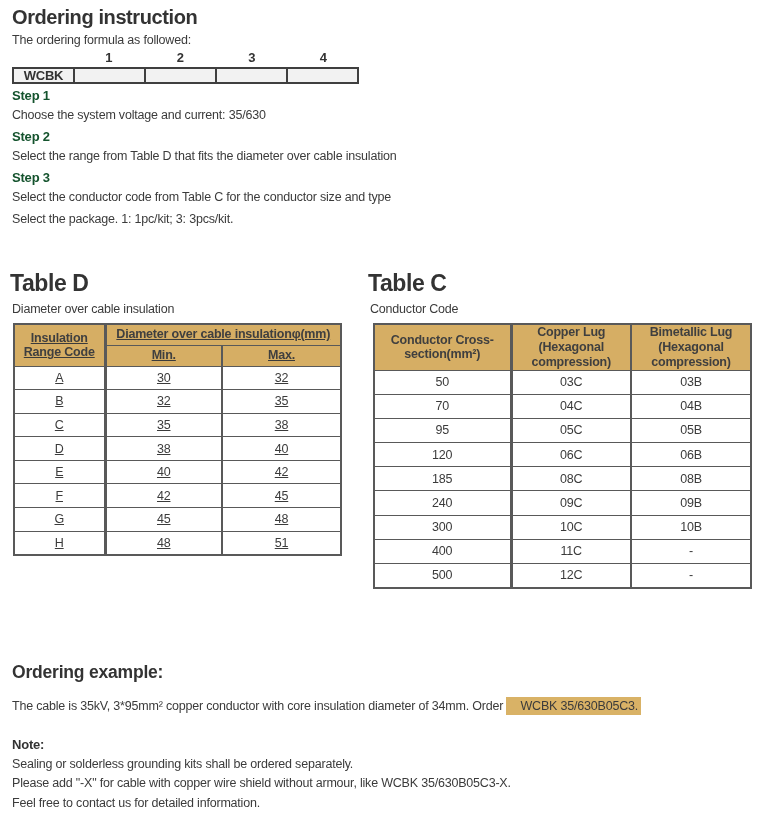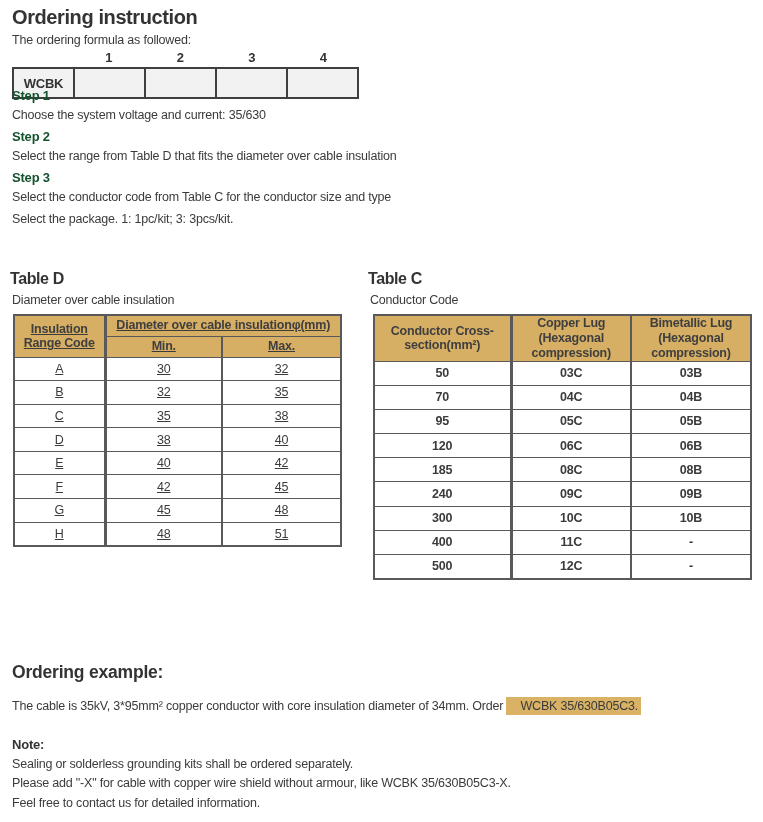--- a/index.html
+++ b/index.html
@@ -14,54 +14,54 @@
     overflow: hidden;
   }
   
   .sec-header { position: absolute; top: 6px; left: 12px; width: 560px; }
   .page-title { margin: 0; font-size: 20px; font-weight: bold; color: #333; letter-spacing: -0.4px; }
   .subtitle   { margin: 4px 0 0 0; font-size: 12.5px; }
   .formula    { margin-top: 3px; width: 347px; }
   .flabels    { display: flex; height: 17px; font-size: 13px; font-weight: bold; color: #333; }
   .flabels .fspacer { width: 61px; }
   .flabels .fnum    { flex: 1; text-align: center; }
-  .fcells { display: flex; height: 32px; border: 2px solid #3f3f3f; background: #f2f2f2; }
+  .fcells { display: flex; height: 17px; border: 2px solid #3f3f3f; background: #f2f2f2; }
   .fcell  { flex: 1; border-left: 2px solid #3f3f3f; }
   .fcell.fprefix {
     flex: none; width: 59px; border-left: none;
     display: flex; align-items: center; justify-content: center;
     font-size: 13px; font-weight: bold; color: #333;
   }
   
   .sec-steps { position: absolute; top: 88px; left: 12px; width: 600px; }
   .step-label { margin: 2px 0 0 0; font-size: 13px; font-weight: bold; color: #14532d; line-height: 16px; }
   .step-label:first-child { margin-top: 0; }
   .step-text  { margin: 3px 0 6px 0; font-size: 12.5px; line-height: 16px; }
   
   .sec-tables { position: absolute; top: 270px; left: 0; width: 763px; height: 380px; }
   .tableD-block { position: absolute; left: 10px; top: 0; width: 340px; }
   .tableC-block { position: absolute; left: 368px; top: 0; width: 388px; }
-  .tbl-title { margin: 0; font-size: 16px; font-weight: bold; color: #333; letter-spacing: -0.4px; }
+  .tbl-title { margin: 0; font-size: 23px; font-weight: bold; color: #333; letter-spacing: -0.4px; }
   .tbl-sub   { margin: 5px 0 7px 0; font-size: 12.5px; padding-left: 2px; }
   table { border-collapse: collapse; table-layout: fixed; }
   table.dtable { width: 327px; margin-left: 3px; text-decoration: underline; }
   table.ctable { width: 377px; margin-left: 5px; }
   th, td {
     border: 1px solid #595959;
     text-align: center; vertical-align: middle;
     font-size: 12.5px; color: #3b3b3b; padding: 0 2px;
   }
   table { border: 2px solid #595959; }
   thead th { background: #d6ae64; font-weight: bold; line-height: 1.18; color: #3f3f3f; }
   .sep-l { border-left-width: 3px; }
   .sep-m { border-left-width: 2px; }
   .dtable thead th { height: 21px; }
   .dtable tbody td { height: 23.6px; }
   .ctable thead th { height: 46px; }
-  .ctable tbody td { height: 24.2px; font-weight: bold; }
+  .ctable tbody td { height: 24.2px; }
   
   .sec-example { position: absolute; top: 662px; left: 12px; width: 740px; }
   .example-title { margin: 0; font-size: 17.5px; font-weight: bold; color: #333; }
   .example-text  { margin: 15px 0 0 0; font-size: 12.5px; line-height: 16px; }
   .highlight { background: #d9b266; padding: 2px 3px 2px 14px; }
   
   .sec-note { position: absolute; top: 737px; left: 12px; width: 740px; }
   .note-label { margin: 0; font-size: 13px; font-weight: bold; color: #333; line-height: 15px; }
   .note-line  { margin: 4.5px 0 0 0; font-size: 12.5px; line-height: 15px; }
 </style>

